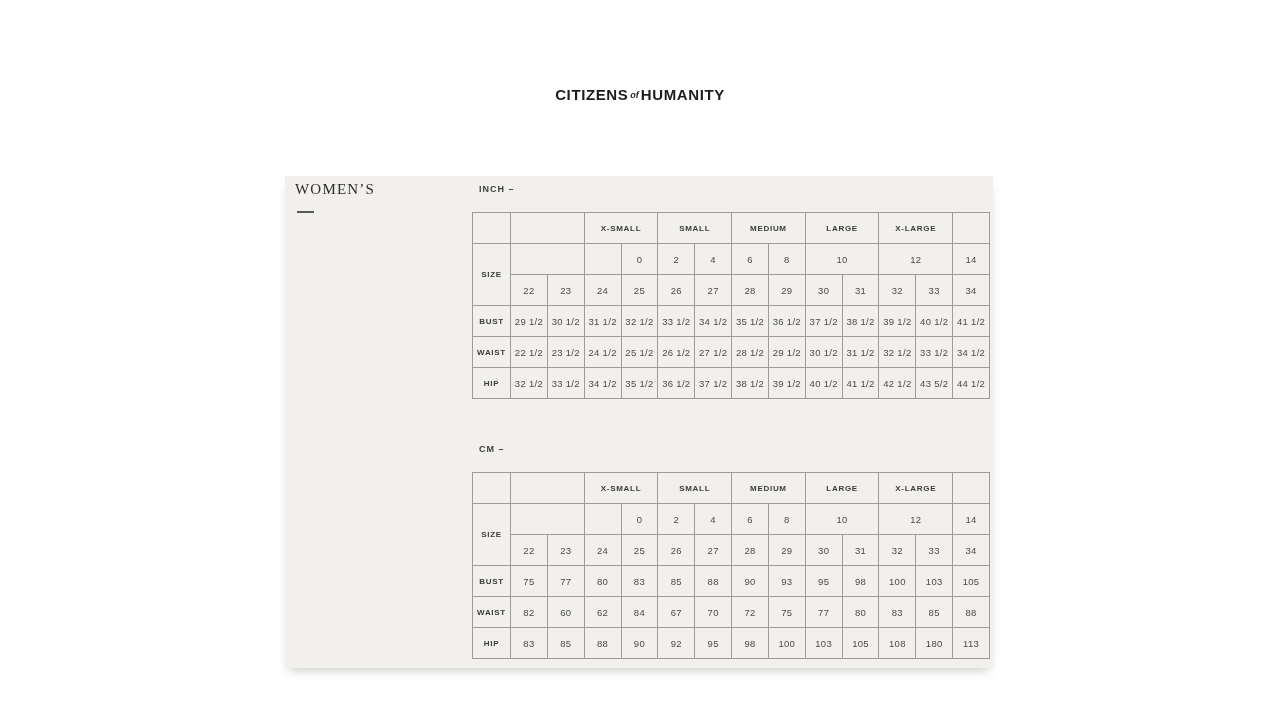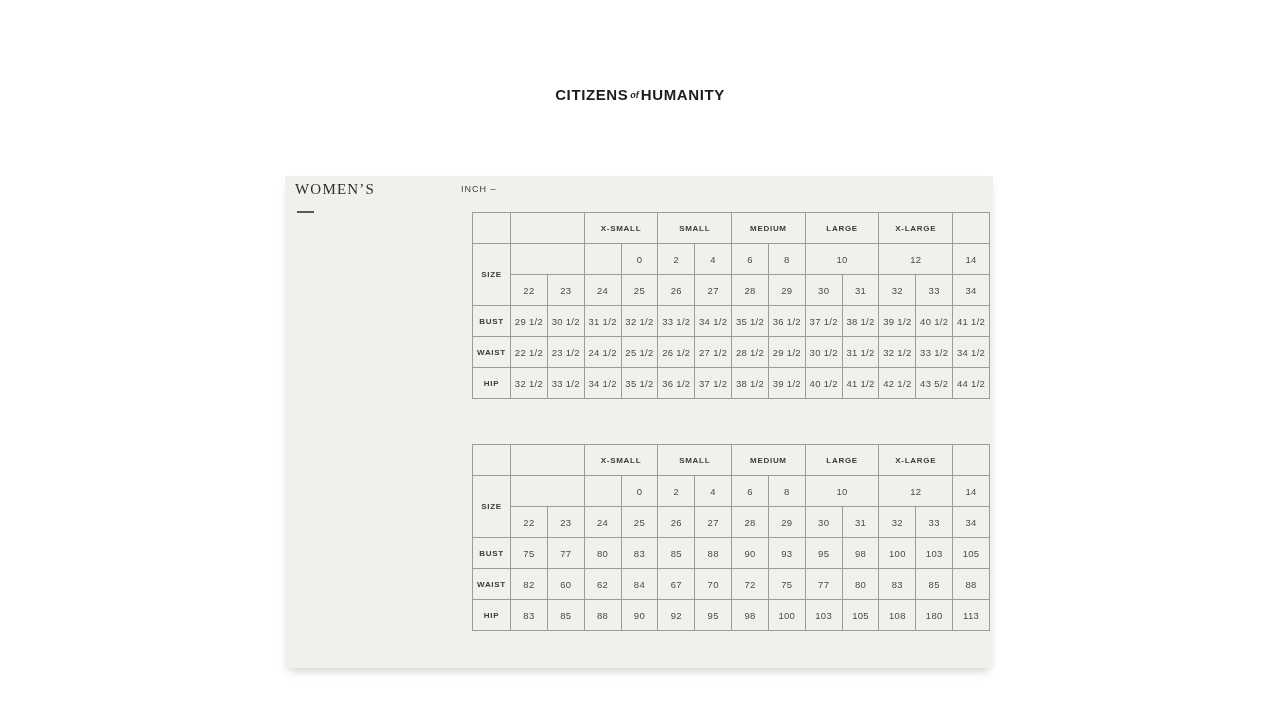--- a/index.html
+++ b/index.html
@@ -59,24 +59,24 @@
   .title-dash {
     width: 17px;
     height: 2px;
     background: #5a5a57;
     margin: 13px 0 0 2px;
   }
 
   .charts { position: absolute; left: 176px; top: 8px; width: 518px; }
   .unit-label {
     font-size: 9px;
-    font-weight: normal;
+    font-weight: bold;
     letter-spacing: 1px;
     color: #3e3e3c;
-    margin-left: 0;
+    margin-left: 18px;
     height: 11px;
     line-height: 11px;
   }
   .chart-block.second { margin-top: 45px; }
 
   table.size-table {
     border-collapse: collapse;
     table-layout: fixed;
     width: 518px;
     margin-top: 17px;
@@ -227,20 +227,21 @@
                   <td>42 1/2</td>
                   <td>43 5/2</td>
                   <td>44 1/2</td>
                 </tr>
               </tbody>
             </table>
           </div>
       </div>
 
       <div class="chart-block second">
+        <div class="unit-label">CM –</div>
         <div class="table-mount">
             <table class="size-table">
               <colgroup>
                 <col class="label-col">
                 <col class="data-col">
                 <col class="data-col">
                 <col class="data-col">
                 <col class="data-col">
                 <col class="data-col">
                 <col class="data-col">

